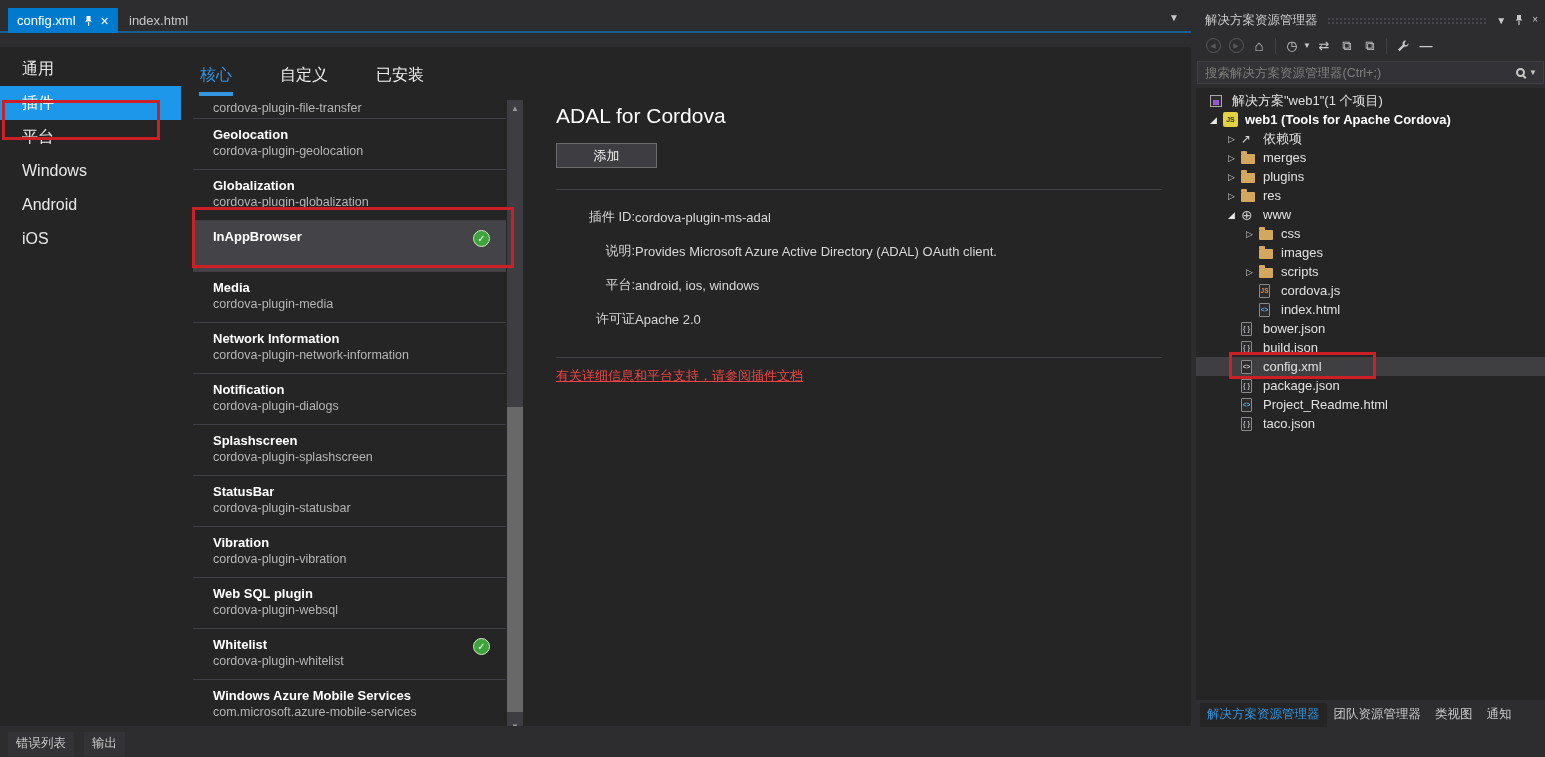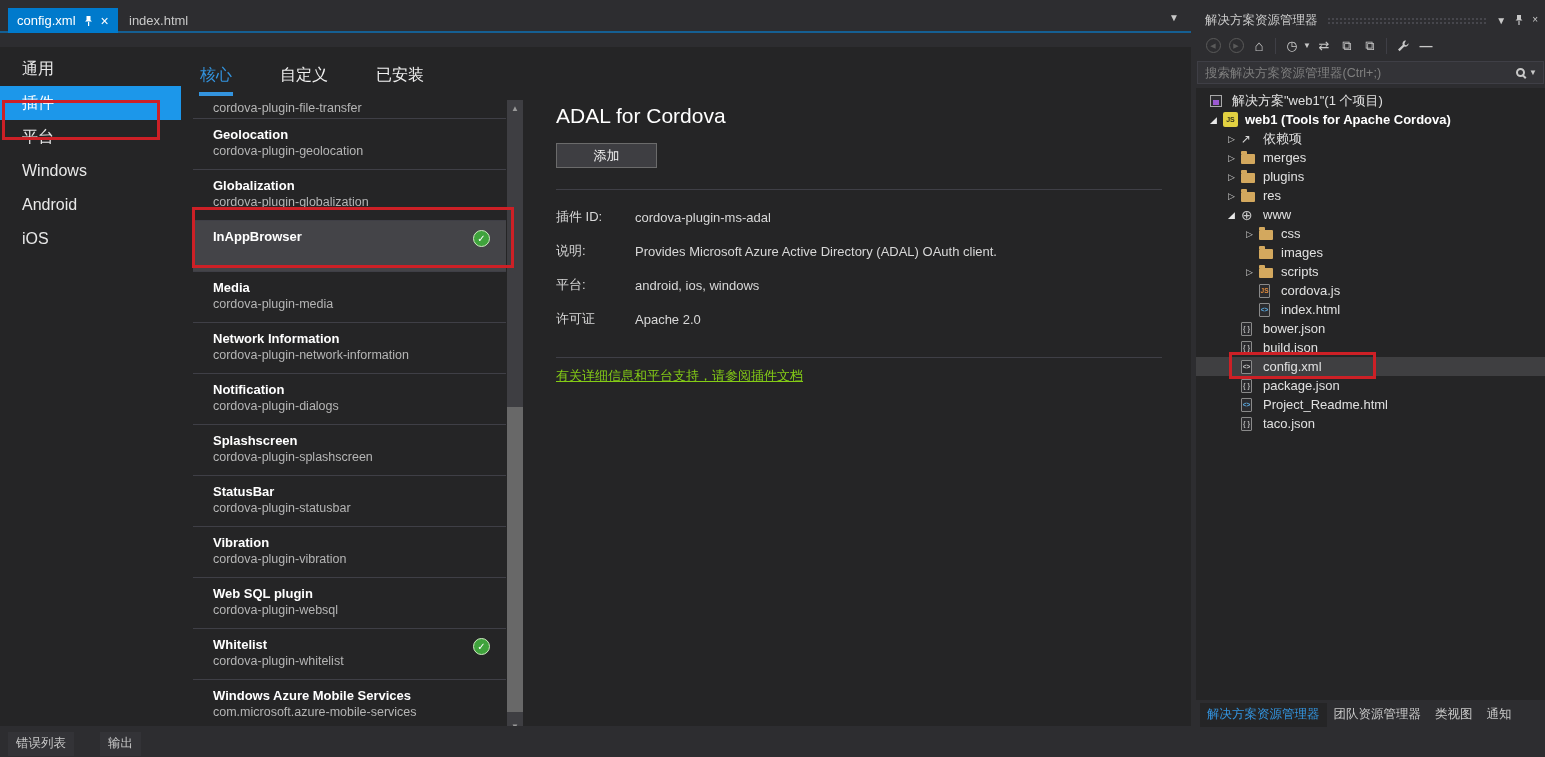--- a/index.html
+++ b/index.html
@@ -54,29 +54,29 @@
     justify-content:center; font-size:8px; color:#999; }
   .varrow.up { top:0; } .varrow.down { bottom:0; }
   .vthumb { position:absolute; left:0; top:307px; width:16px; height:305px; background:#686868; }
 
   
   .detail { position:absolute; left:540px; top:0; width:640px; padding:57px 18px 0 16px; }
   .detail h1 { font-size:21px; font-weight:normal; color:#ffffff; line-height:24px; }
   .add-btn { margin-top:15px; width:101px; height:25px; background:#3e3e42; border:1px solid #6b6b6b;
     color:#f0f0f0; font-size:13px; font-family:inherit; cursor:default; }
   .dhr { margin-top:21px; border:none; border-top:1px solid #3f3f46; }
-  .fields { margin-top:10px; }
+  .fields { margin-top:10px;text-align:right; }
   .frow { display:flex; height:34px; align-items:center; font-size:13px; color:#d8d8d8; }
   .flabel { width:79px; flex:none; }
-  .doc-link { display:inline-block; margin-top:9px; font-size:13px; color:#84cc16;
+  .doc-link { display:inline-block; margin-top:9px; font-size:13px; color:#ef4444;
     text-decoration:underline; cursor:pointer; }
 
   
   .bottomstrip { position:absolute; left:0; top:726px; width:1191px; height:31px; background:#2d2d30; }
-  .btabs { display:flex; gap:26px; margin:6px 0 0 8px; }
+  .btabs { display:flex; gap:10px; margin:6px 0 0 8px; }
   .btab { font-size:12.5px; color:#c8c8c8; background:#333337; padding:3px 8px 4px 8px; cursor:default; }
 
   
   .panel { position:absolute; left:1196px; top:0; width:349px; height:757px; background:#2d2d30; }
   .panel-header { height:22px; margin-top:9px; display:flex; align-items:center; padding:0 7px 0 9px; gap:7px; }
   .panel-title { font-size:12.5px; color:#cccccc; white-space:nowrap; }
   .grip { flex:1; height:7px; background-image:radial-gradient(#46464c 1px, transparent 1px);
     background-size:4px 4px; margin:0 2px; }
   .ph-ico { color:#c8c8c8; font-size:10px; cursor:default; display:flex; align-items:center; }
 

